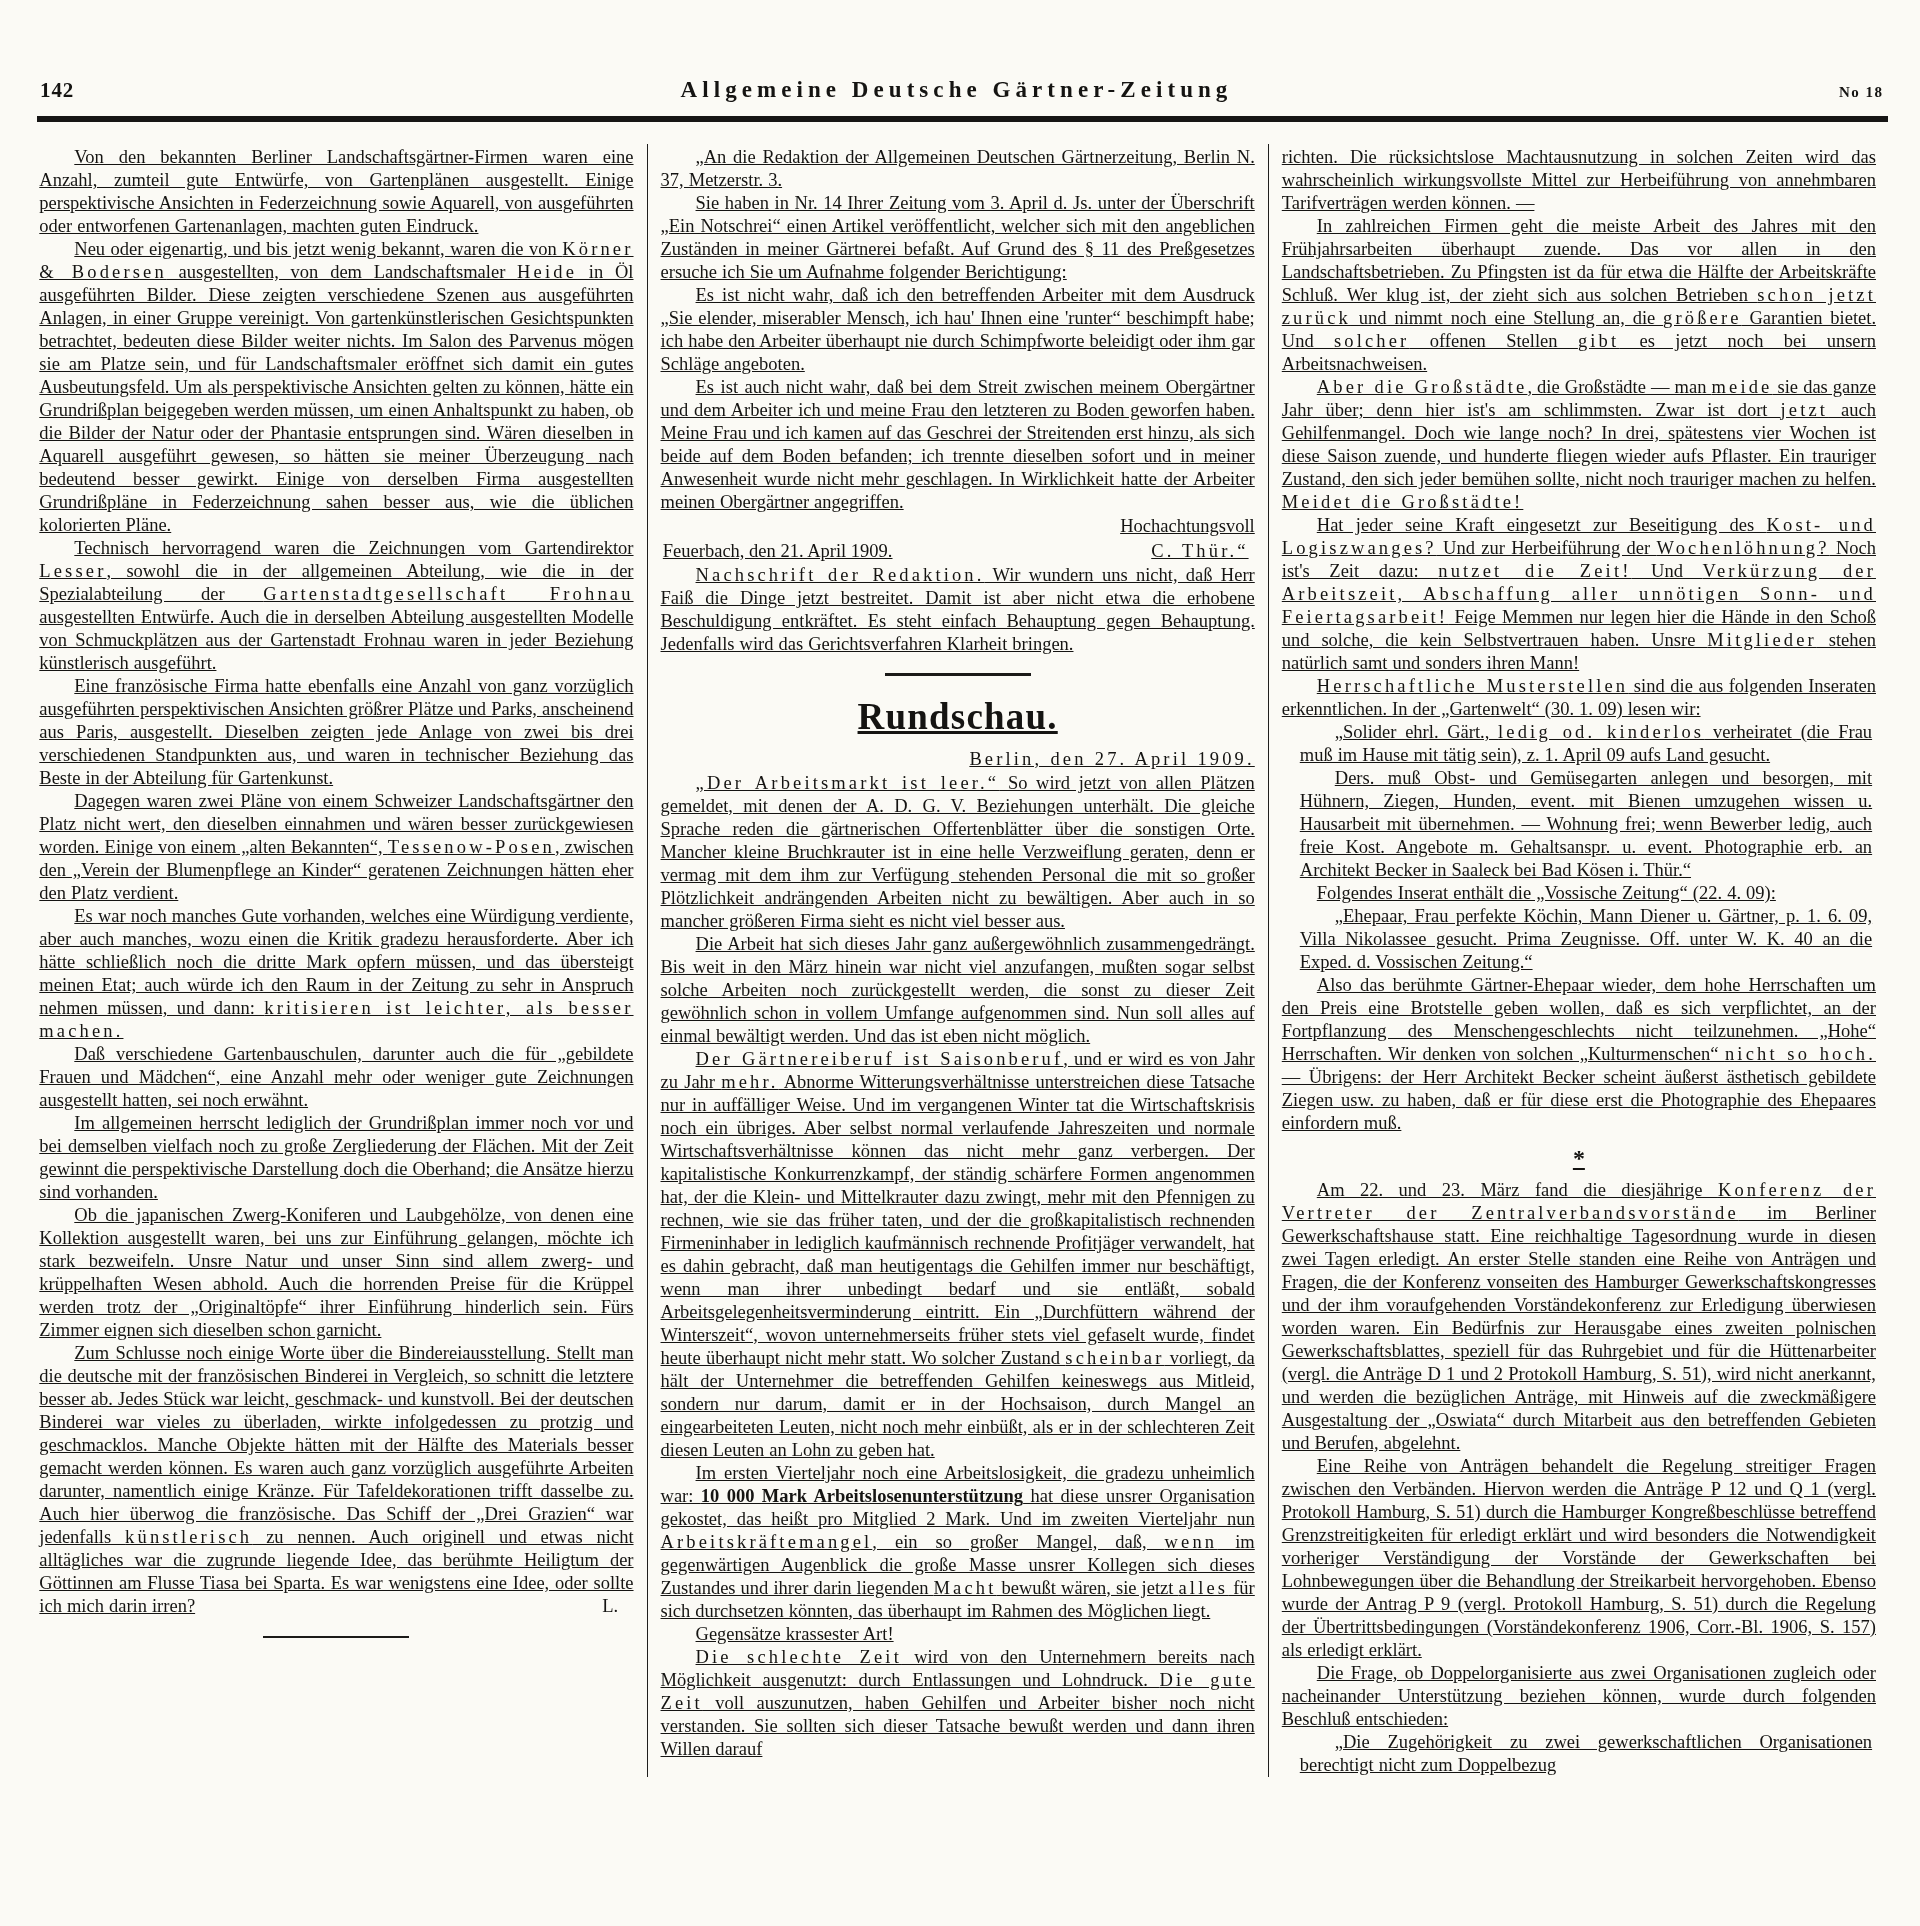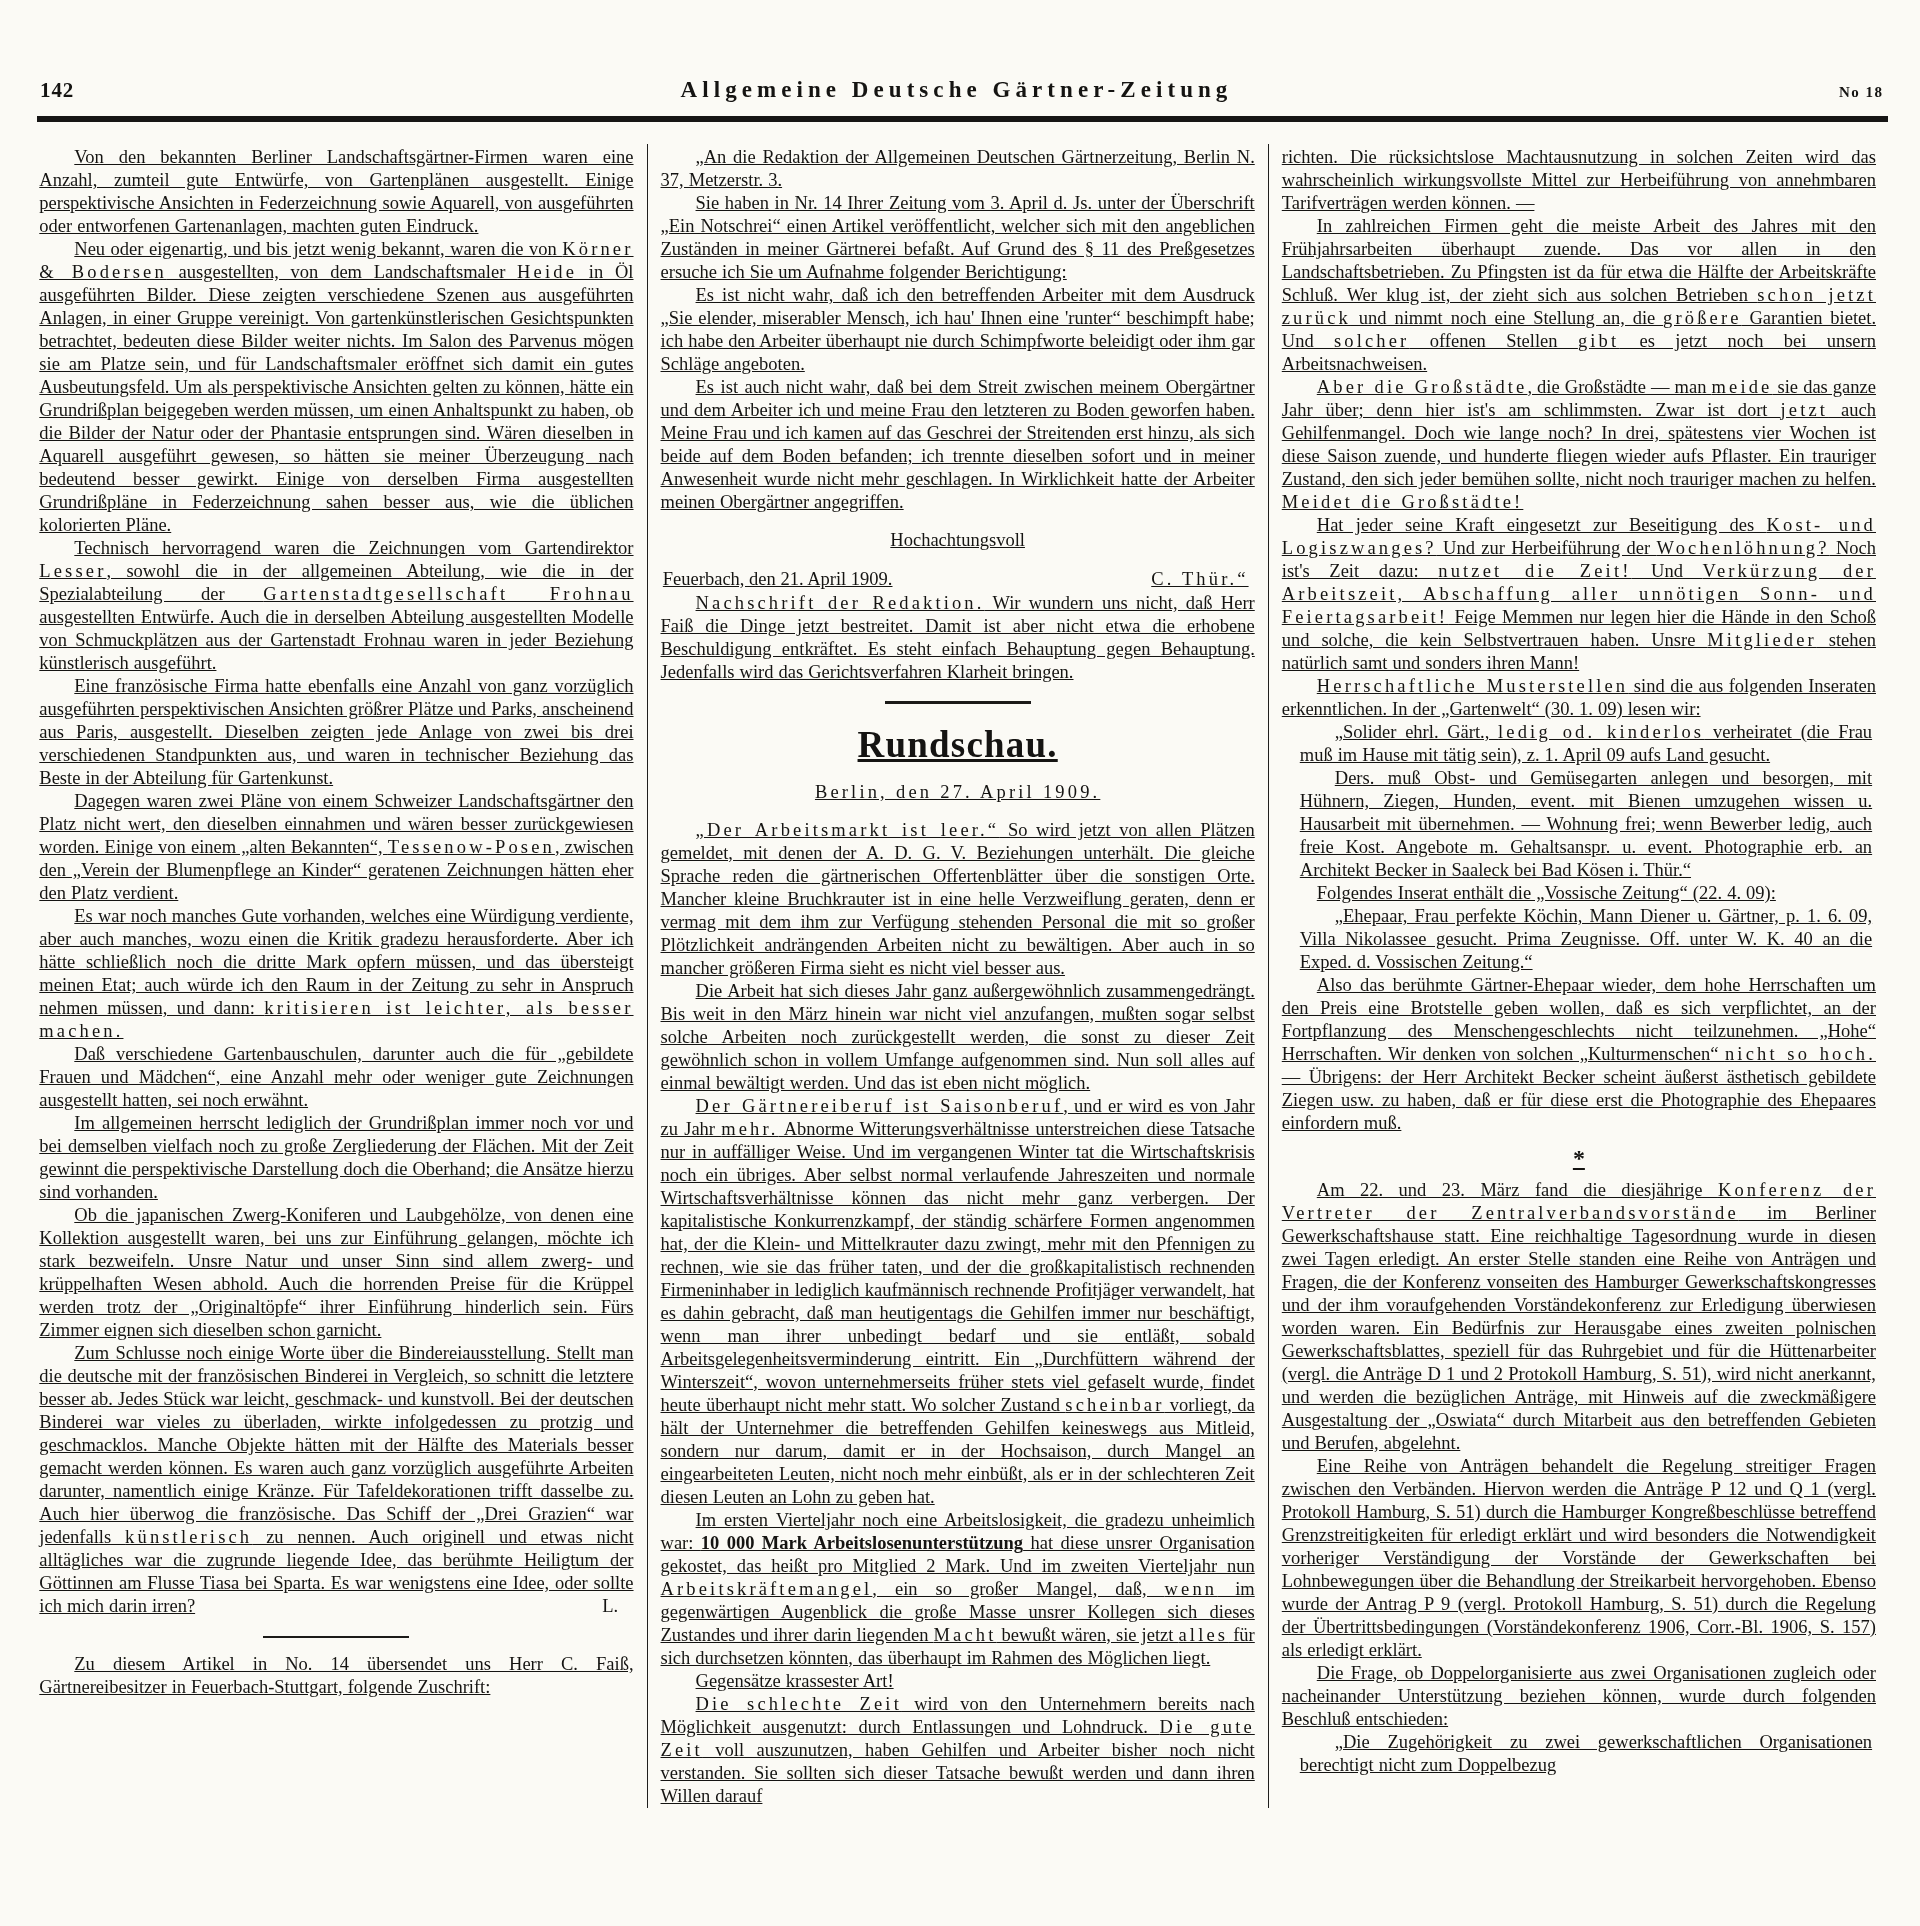--- a/index.html
+++ b/index.html
@@ -21,21 +21,21 @@
   .col + .col{border-left:1.5px solid #201f1d;}
   p{margin:0;font-size:18.5px;line-height:23px;text-align:justify;text-indent:35px;
     hyphens:auto;-webkit-hyphens:auto;word-spacing:0.4px;}
   p.noindent{text-indent:0;}
   p.quote{margin-left:18px;margin-right:3.9px;}
   .sp{letter-spacing:0.17em;}
   .b{font-weight:bold;}
   .sig{float:right;padding-right:15.4px;}
   .h2{font-size:25.4px;font-weight:bold;text-align:center;margin:16px 0 13px;letter-spacing:0.8px;}
   .h1{font-size:37px;font-weight:bold;text-align:center;margin:19px 0 10px;letter-spacing:1.2px;}
-  .centerline{text-align:center;text-indent:0;margin:15px 0;}
+  .centerline{text-align:right;text-indent:0;margin:1px 0;}
   .shortrule{width:146px;height:2.3px;background:#1b1a18;margin:17.7px auto 14.6px;}
   .star{text-align:center;font-size:24px;line-height:27px;margin:10px 0 7px;font-weight:bold;}
   .sigrow{display:flex;justify-content:space-between;font-size:18.5px;line-height:23px;
     padding:0.8px 6.2px 0.8px 2.3px;}
 </style>
 </head>
 <body>
 
 <div class="page">
   <div class="masthead">
@@ -50,21 +50,20 @@
         <p><span>Neu oder eigenartig, und bis jetzt wenig bekannt, waren die von </span><span class="sp">Körner &amp; Bodersen</span><span> ausgestellten, von dem Landschaftsmaler </span><span class="sp">Heide</span><span> in Öl ausgeführten Bilder. Diese zeigten verschiedene Szenen aus ausgeführten Anlagen, in einer Gruppe vereinigt. Von gartenkünstlerischen Gesichtspunkten betrachtet, bedeuten diese Bilder weiter nichts. Im Salon des Parvenus mögen sie am Platze sein, und für Landschaftsmaler eröffnet sich damit ein gutes Ausbeutungsfeld. Um als perspektivische Ansichten gelten zu können, hätte ein Grundrißplan beigegeben werden müssen, um einen Anhaltspunkt zu haben, ob die Bilder der Natur oder der Phantasie entsprungen sind. Wären dieselben in Aquarell ausgeführt gewesen, so hätten sie meiner Überzeugung nach bedeutend besser gewirkt. Einige von derselben Firma ausgestellten Grundrißpläne in Federzeichnung sahen besser aus, wie die üblichen kolorierten Pläne.</span></p>
         <p><span>Technisch hervorragend waren die Zeichnungen vom Gartendirektor </span><span class="sp">Lesser</span><span>, sowohl die in der allgemeinen Abteilung, wie die in der Spezialabteilung der </span><span class="sp">Gartenstadtgesellschaft Frohnau</span><span> ausgestellten Entwürfe. Auch die in derselben Abteilung ausgestellten Modelle von Schmuckplätzen aus der Gartenstadt Frohnau waren in jeder Beziehung künstlerisch ausgeführt.</span></p>
         <p><span>Eine französische Firma hatte ebenfalls eine Anzahl von ganz vorzüglich ausgeführten perspektivischen Ansichten größrer Plätze und Parks, anscheinend aus Paris, ausgestellt. Dieselben zeigten jede Anlage von zwei bis drei verschiedenen Standpunkten aus, und waren in technischer Beziehung das Beste in der Abteilung für Gartenkunst.</span></p>
         <p><span>Dagegen waren zwei Pläne von einem Schweizer Landschaftsgärtner den Platz nicht wert, den dieselben einnahmen und wären besser zurückgewiesen worden. Einige von einem „alten Bekannten“, </span><span class="sp">Tessenow-Posen</span><span>, zwischen den „Verein der Blumenpflege an Kinder“ geratenen Zeichnungen hätten eher den Platz verdient.</span></p>
         <p><span>Es war noch manches Gute vorhanden, welches eine Würdigung verdiente, aber auch manches, wozu einen die Kritik gradezu herausforderte. Aber ich hätte schließlich noch die dritte Mark opfern müssen, und das übersteigt meinen Etat; auch würde ich den Raum in der Zeitung zu sehr in Anspruch nehmen müssen, und dann: </span><span class="sp">kritisieren ist leichter, als besser machen.</span></p>
         <p><span>Daß verschiedene Gartenbauschulen, darunter auch die für „gebildete Frauen und Mädchen“, eine Anzahl mehr oder weniger gute Zeichnungen ausgestellt hatten, sei noch erwähnt.</span></p>
         <p><span>Im allgemeinen herrscht lediglich der Grundrißplan immer noch vor und bei demselben vielfach noch zu große Zergliederung der Flächen. Mit der Zeit gewinnt die perspektivische Darstellung doch die Oberhand; die Ansätze hierzu sind vorhanden.</span></p>
         <p><span>Ob die japanischen Zwerg-Koniferen und Laubgehölze, von denen eine Kollektion ausgestellt waren, bei uns zur Einführung gelangen, möchte ich stark bezweifeln. Unsre Natur und unser Sinn sind allem zwerg- und krüppelhaften Wesen abhold. Auch die horrenden Preise für die Krüppel werden trotz der „Originaltöpfe“ ihrer Einführung hinderlich sein. Fürs Zimmer eignen sich dieselben schon garnicht.</span></p>
         <p><span>Zum Schlusse noch einige Worte über die Bindereiausstellung. Stellt man die deutsche mit der französischen Binderei in Vergleich, so schnitt die letztere besser ab. Jedes Stück war leicht, geschmack- und kunstvoll. Bei der deutschen Binderei war vieles zu überladen, wirkte infolgedessen zu protzig und geschmacklos. Manche Objekte hätten mit der Hälfte des Materials besser gemacht werden können. Es waren auch ganz vorzüglich ausgeführte Arbeiten darunter, namentlich einige Kränze. Für Tafeldekorationen trifft dasselbe zu. Auch hier überwog die französische. Das Schiff der „Drei Grazien“ war jedenfalls </span><span class="sp">künstlerisch</span><span> zu nennen. Auch originell und etwas nicht alltägliches war die zugrunde liegende Idee, das berühmte Heiligtum der Göttinnen am Flusse Tiasa bei Sparta. Es war wenigstens eine Idee, oder sollte ich mich darin irren?</span><span class="sig">L.</span></p>
         <div class="shortrule"></div>
-        <p><span>Zu diesem Artikel in No. 14 übersendet uns Herr C. Faiß, Gärtnereibesitzer in Feuerbach-Stuttgart, folgende Zuschrift:</span></p>
       </div>
       <div class="col">
         <p><span>„An die Redaktion der Allgemeinen Deutschen Gärtnerzeitung, Berlin N. 37, Metzerstr. 3.</span></p>
         <p><span>Sie haben in Nr. 14 Ihrer Zeitung vom 3. April d. Js. unter der Überschrift „Ein Notschrei“ einen Artikel veröffentlicht, welcher sich mit den angeblichen Zuständen in meiner Gärtnerei befaßt. Auf Grund des § 11 des Preßgesetzes ersuche ich Sie um Aufnahme folgender Berichtigung:</span></p>
         <p><span>Es ist nicht wahr, daß ich den betreffenden Arbeiter mit dem Ausdruck „Sie elender, miserabler Mensch, ich hau' Ihnen eine 'runter“ beschimpft habe; ich habe den Arbeiter überhaupt nie durch Schimpfworte beleidigt oder ihm gar Schläge angeboten.</span></p>
         <p><span>Es ist auch nicht wahr, daß bei dem Streit zwischen meinem Obergärtner und dem Arbeiter ich und meine Frau den letzteren zu Boden geworfen haben. Meine Frau und ich kamen auf das Geschrei der Streitenden erst hinzu, als sich beide auf dem Boden befanden; ich trennte dieselben sofort und in meiner Anwesenheit wurde nicht mehr geschlagen. In Wirklichkeit hatte der Arbeiter meinen Obergärtner angegriffen.</span></p>
         <p class="centerline"><span>Hochachtungsvoll</span></p>
         <div class="sigrow">
           <span><span>Feuerbach, den 21. April 1909.</span></span>
           <span><span class="sp">C. Thür.“</span></span>

